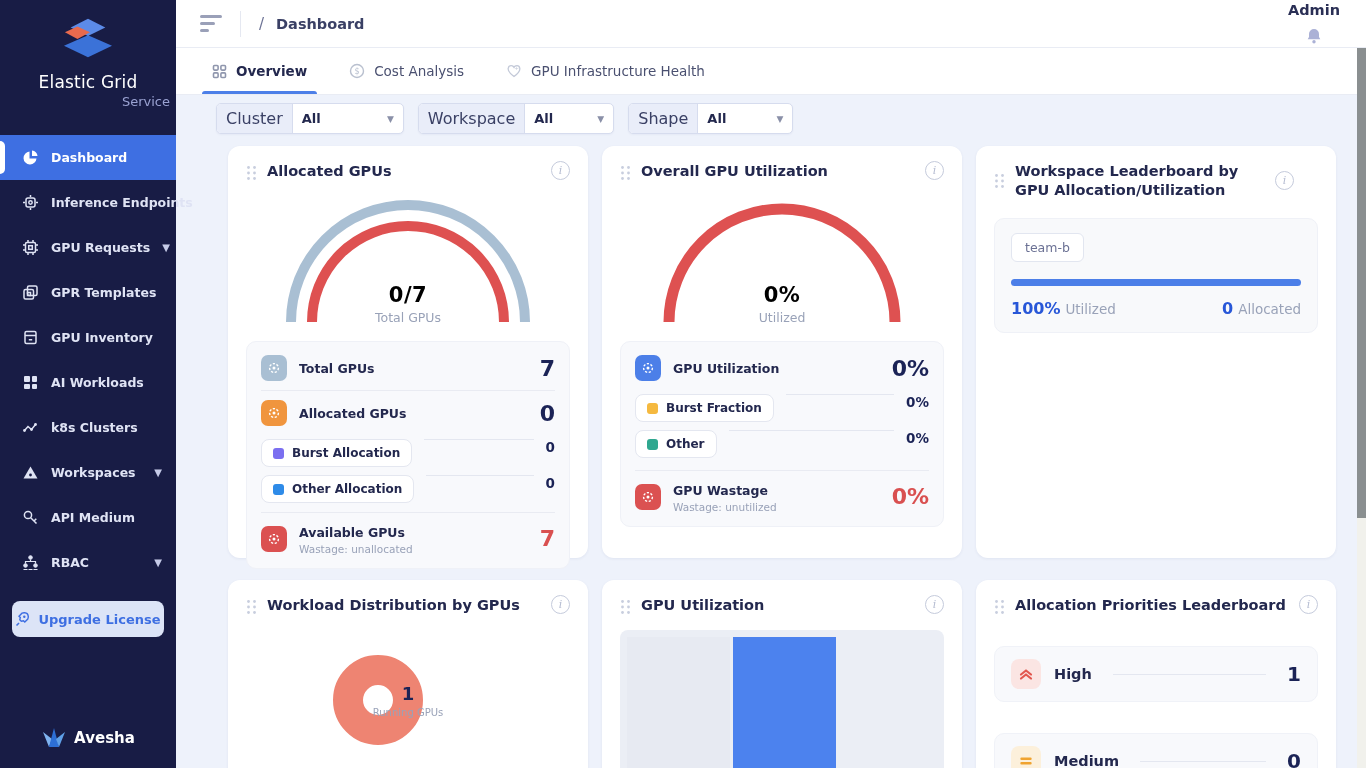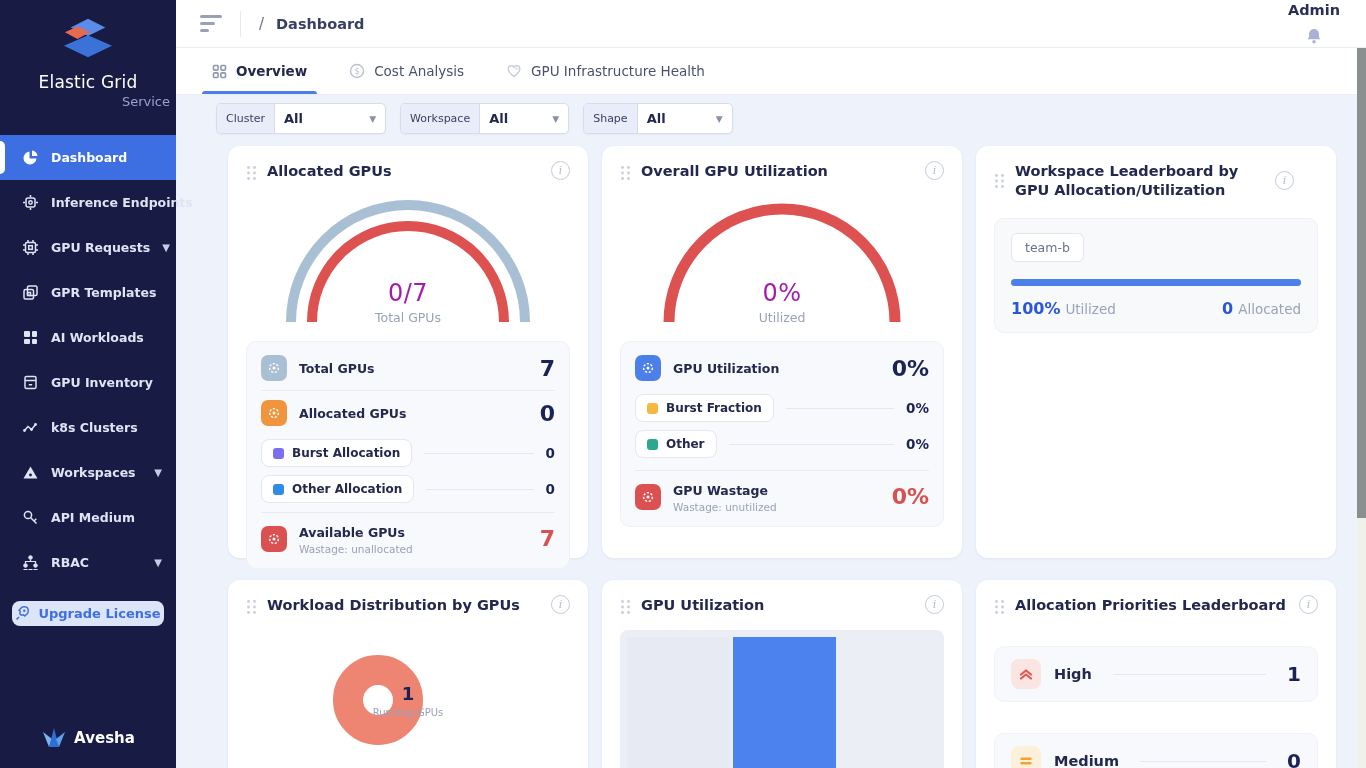--- a/index.html
+++ b/index.html
@@ -13,21 +13,21 @@
   .logo-sub { font-size:13px; color:#9AA2D2; margin-top:2px;text-align:right; }
   .nav { margin-top:22px; }
   .nav-item { height:45px; display:flex; align-items:center; gap:12px; padding:0 14px 0 21px;
               font-size:12.5px; font-weight:600; color:#DFE3F4; position:relative; cursor:pointer; white-space:nowrap; }
   .nav-item.active { background:#3E6FE2; color:#FFFFFF; }
   .nav-item.active::before { content:""; position:absolute; left:0; top:6px; bottom:6px; width:5px;
               background:#FFFFFF; border-radius:0 5px 5px 0; }
   .nav-ic { width:18px; height:18px; display:flex; align-items:center; justify-content:center; flex:none; }
   .nav-chev { margin-left:auto; color:#C6CBE8; font-size:10px; }
   .upgrade-btn { margin:16px 12px 0; background:#DCE4F7; color:#3E6FE2; border:none; border-radius:8px;
-              height:25px; display:flex; align-items:center; justify-content:center; gap:8px;
+              height:36px; display:flex; align-items:center; justify-content:center; gap:8px;
               font-family:inherit; font-weight:700; font-size:13px; cursor:pointer; }
   .avesha { display:flex; align-items:center; justify-content:center; gap:7px; padding:18px 0 20px;
               color:#FFFFFF; font-size:15px; font-weight:600; margin-top:auto; }
 
   
   .main { flex:1; display:flex; flex-direction:column; position:relative; }
   .topbar { height:48px; background:#FFFFFF; display:flex; align-items:center; padding:0 26px 0 24px;
             border-bottom:1px solid #E9ECF4; }
   .burger { display:flex; flex-direction:column; gap:4px; cursor:pointer; }
   .burger span { height:3px; border-radius:2px; background:#9AA0B8; display:block; }
@@ -44,21 +44,21 @@
   .tab.active { color:#23284E; font-weight:700; }
   .tab.active::after { content:""; position:absolute; left:-10px; right:-10px; bottom:0; height:3px;
             background:#4C7FE8; border-radius:3px 3px 0 0; }
 
   .content { flex:1; padding:8px 0 0 40px; overflow:hidden; }
 
   
   .filters { display:flex; gap:14px; margin-bottom:12px; }
   .filter { display:flex; height:31px; border:1px solid #D6DCEE; border-radius:5px; overflow:hidden;
             background:#FFFFFF; box-shadow:0 1px 2px rgba(60,80,140,.05); cursor:pointer; }
-  .filter-label { background:#E9EDF9; padding:0 9px; display:flex; align-items:center; font-size:11px;
+  .filter-label { background:#E9EDF9; padding:0 9px; display:flex; align-items:center; font-size:16px;
             color:#3A4065; border-right:1px solid #D6DCEE; }
   .filter-value { display:flex; align-items:center; justify-content:space-between; padding:0 9px;
             font-size:13px; font-weight:600; color:#23284E; }
   .caret { color:#8A90A8; font-size:9px; margin-left:10px; }
 
   
   .cards-row { display:grid; grid-template-columns:360px 360px 360px; gap:14px;padding-left:12px; }
   .row1 { margin-bottom:22px; }
   .card { background:#FFFFFF; border-radius:12px; box-shadow:0 1px 3px rgba(40,60,120,.07); padding:15px 18px; }
   .row1 .card { height:412px; }
@@ -66,35 +66,35 @@
   .card-head { display:flex; align-items:flex-start; gap:10px; }
   .card-title { font-size:14.5px; font-weight:700; color:#23284E; line-height:1.3; flex:1; padding-top:1px; }
   .drag { flex:none; margin-top:4px; cursor:grab; }
   .info { flex:none; width:19px; height:19px; border:1.5px solid #C5CBDC; border-radius:50%; color:#B6BDD2;
           font-family:"DejaVu Serif", serif; font-style:italic; font-size:11px; display:flex;
           align-items:center; justify-content:center; cursor:pointer; }
 
   
   .gauge { position:relative; width:250px; margin:8px auto 0; height:138px; }
   .gauge-text { position:absolute; left:0; right:0; bottom:2px; text-align:center; }
-  .gauge-value { font-size:24px; font-weight:400; color:#a21caf; letter-spacing:.5px; }
+  .gauge-value { font-size:21px; font-weight:700; color:#000000; letter-spacing:.5px; }
   .gauge-label { font-size:12.5px; color:#99A2B8; margin-top:3px; }
 
   
   .stats { background:#F8F9FC; border:1px solid #EFF1F7; border-radius:10px; padding:4px 14px; margin-top:14px; }
   .stat-row { display:flex; align-items:center; gap:12px; padding:9px 0; }
   .stat-icon { width:26px; height:26px; border-radius:7px; display:flex; align-items:center;
                justify-content:center; flex:none; }
   .ic-grey{background:#A9BFD3;} .ic-orange{background:#F0953E;} .ic-red{background:#DB5151;} .ic-blue{background:#4C7FE8;}
   .stat-name { font-size:12.5px; font-weight:700; color:#23284E; }
   .stat-sub { font-size:10.5px; color:#99A2B8; font-weight:400; margin-top:2px; }
   .stat-value { margin-left:auto; font-size:22px; font-weight:800; color:#1B2356; }
   .stat-value.red { color:#D95050; }
   .stat-div { border-top:1px solid #E9EBF2; }
-  .sub-row { display:flex; align-items:center; padding:4px 0; }
+  .sub-row { display:flex; align-items:flex-start; padding:4px 0; }
   .legend-pill { display:flex; align-items:center; gap:8px; background:#FFFFFF; border:1px solid #E4E7F0;
                  border-radius:8px; padding:6px 11px; font-size:12px; font-weight:600; color:#23284E; }
   .legend-sq { width:11px; height:11px; border-radius:3px; flex:none; }
   .sq-purple{background:#7B6FF0;} .sq-blue{background:#2E8BE8;} .sq-amber{background:#F5B93F;} .sq-teal{background:#2FA78F;}
   .sub-line { flex:1; border-top:1px solid #E4E7F0; margin:0 12px; }
   .sub-value { font-size:13.5px; font-weight:800; color:#1B2356; }
 
   
   .ws-panel { background:#F8F9FB; border:1px solid #EFF1F7; border-radius:10px; padding:14px 16px; margin-top:18px; }
   .ws-badge { display:inline-block; border:1px solid #E2E6F0; background:#FFFFFF; border-radius:6px;
@@ -181,37 +181,37 @@
         <svg width="17" height="17" viewBox="0 0 17 17" fill="none" stroke="#DFE3F4" stroke-width="1.5">
             <rect x="5.5" y="2" width="9.5" height="9.5" rx="1.5"></rect>
             <rect x="2" y="5.5" width="9.5" height="9.5" rx="1.5"></rect>
             <rect x="5.5" y="8.5" width="3" height="3"></rect>
           </svg>
       </span>
       <span>GPR Templates</span>
     </div>
     <div class="nav-item">
       <span class="nav-ic">
+        <svg width="17" height="17" viewBox="0 0 17 17" fill="none" stroke="#DFE3F4" stroke-width="1.5">
+            <rect x="3" y="2.5" width="11" height="12" rx="1.5"></rect>
+            <path d="M3 6.5h11M6.8 10.8h3.4"></path>
+          </svg>
+      </span>
+      <span>GPU Inventory</span>
+    </div>
+    <div class="nav-item">
+      <span class="nav-ic">
         <svg width="17" height="17" viewBox="0 0 17 17" fill="#DFE3F4">
             <rect x="2" y="2" width="6" height="6" rx="1"></rect>
             <rect x="10" y="2" width="5" height="6" rx="1"></rect>
             <rect x="2" y="10" width="6" height="5" rx="1"></rect>
             <rect x="10" y="10" width="5" height="5" rx="1"></rect>
           </svg>
       </span>
       <span>AI Workloads</span>
-    </div>
-    <div class="nav-item">
-      <span class="nav-ic">
-        <svg width="17" height="17" viewBox="0 0 17 17" fill="none" stroke="#DFE3F4" stroke-width="1.5">
-            <rect x="3" y="2.5" width="11" height="12" rx="1.5"></rect>
-            <path d="M3 6.5h11M6.8 10.8h3.4"></path>
-          </svg>
-      </span>
-      <span>GPU Inventory</span>
     </div>
     <div class="nav-item">
       <span class="nav-ic">
         <svg width="17" height="17" viewBox="0 0 17 17" fill="none" stroke="#DFE3F4" stroke-width="1.5">
             <path d="M2.5 11.5 L6 7.5 L9.5 10.5 L13.5 5.5"></path>
             <circle cx="2.5" cy="11.5" r="1.4" fill="#DFE3F4" stroke="none"></circle>
             <circle cx="9.5" cy="10.5" r="1.4" fill="#DFE3F4" stroke="none"></circle>
             <circle cx="13.5" cy="5.5" r="1.4" fill="#DFE3F4" stroke="none"></circle>
           </svg>
       </span>

